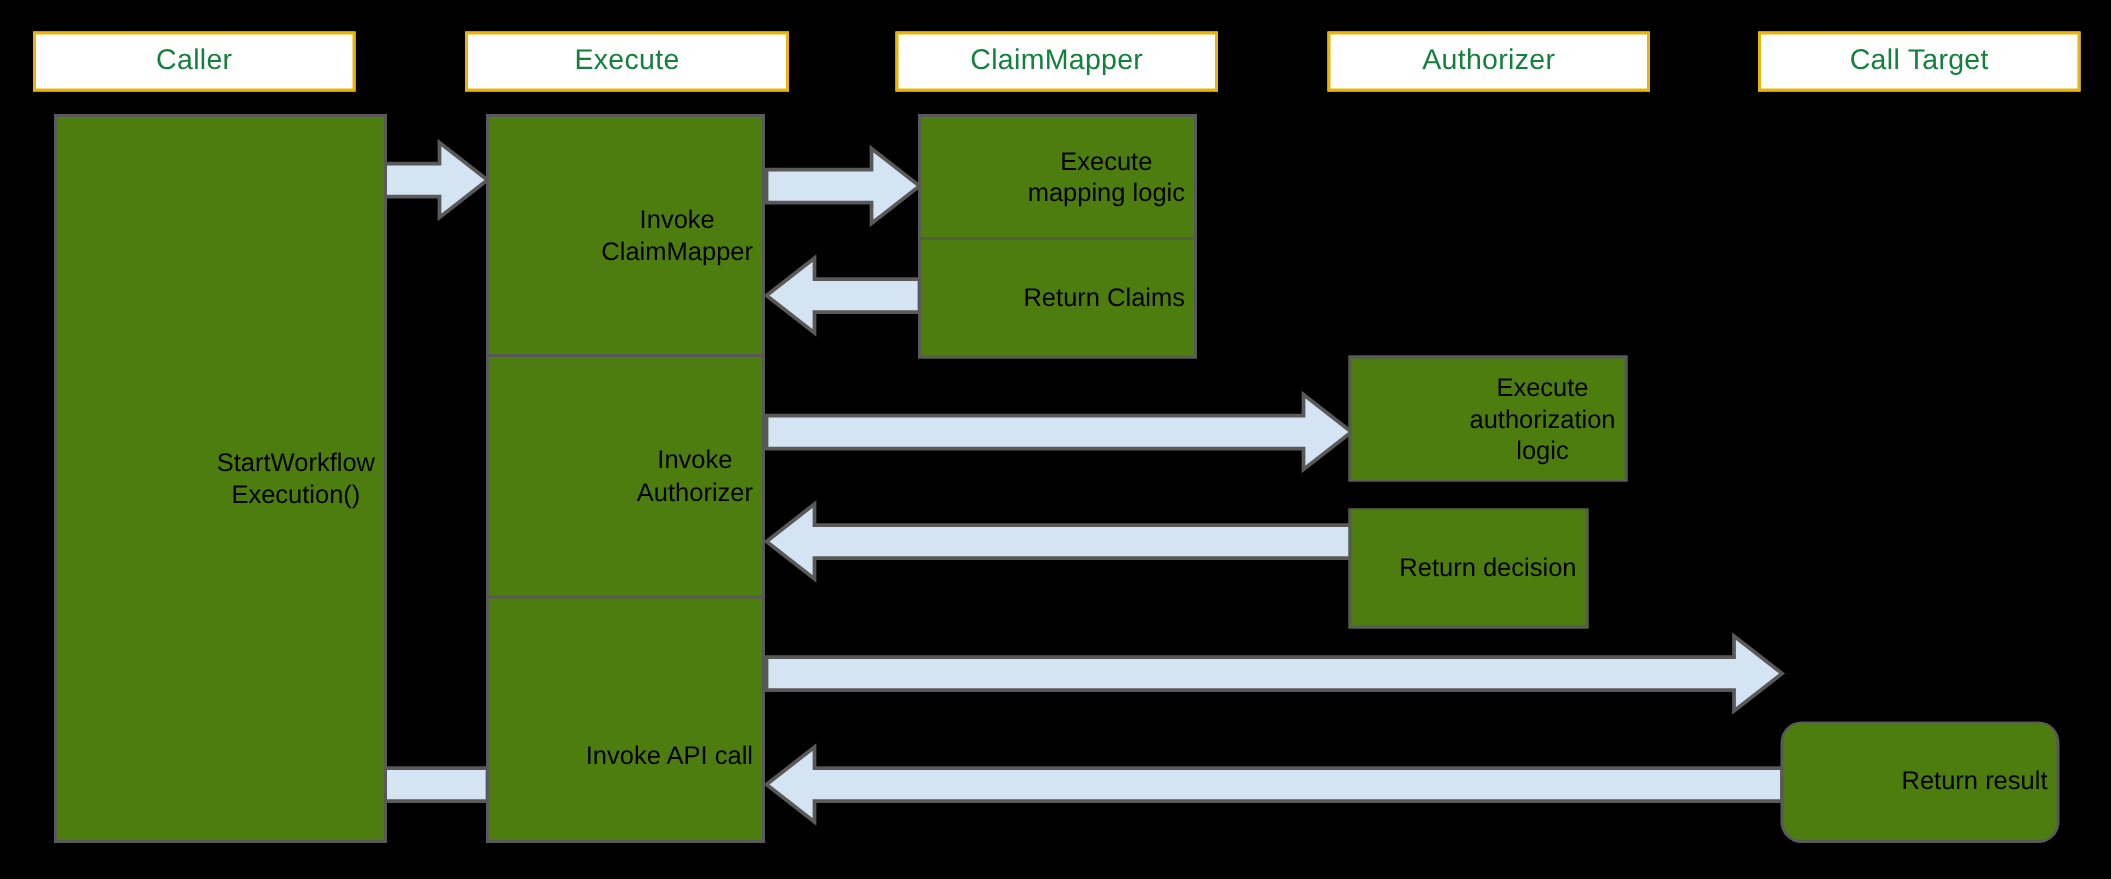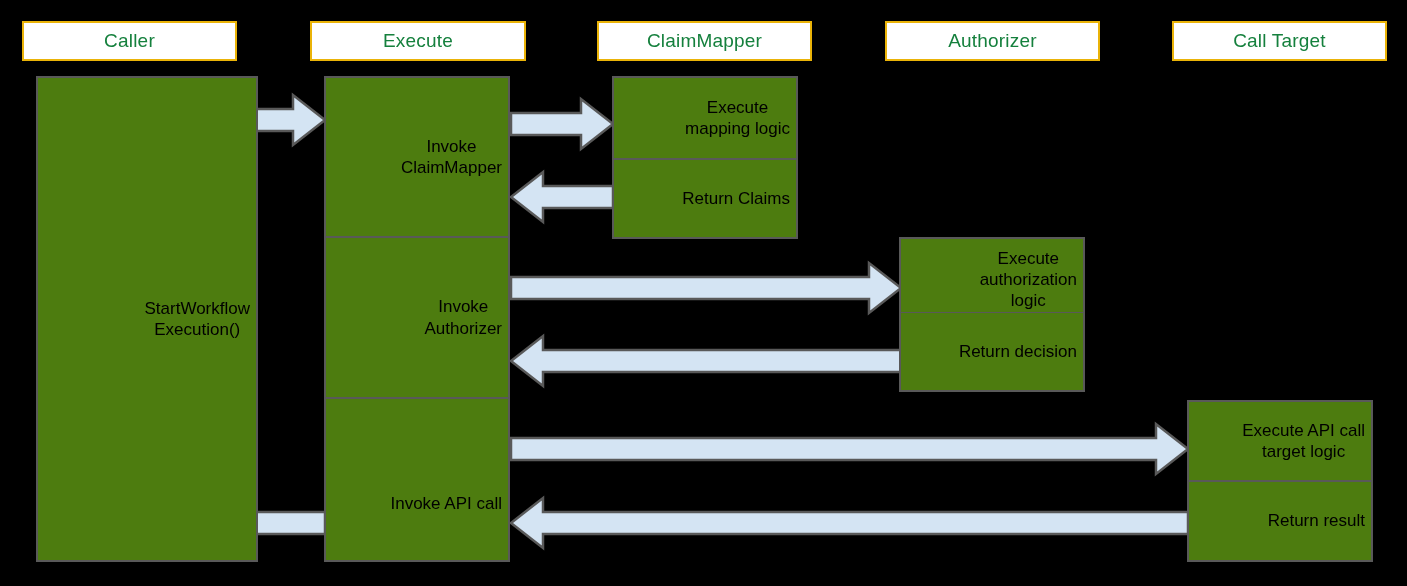--- a/index.html
+++ b/index.html
@@ -147,25 +147,21 @@
   </div>
   <div class="act seg-bot" style="left:612px; top:159px; width:186px; height:80px;">
     <span style="white-space:pre-line;">Return Claims</span>
   </div>
 
   <div class="act seg-top" style="left:899px; top:237px; width:186px; height:84px;">
     <span style="white-space:pre-line;">Execute
 authorization
 logic</span>
   </div>
-  <div class="act seg-bot" style="left:899px; top:312px; width:186px; height:80px;">
+  <div class="act seg-bot" style="left:899px; top:339px; width:160px; height:80px;">
     <span style="white-space:pre-line;">Return decision</span>
   </div>
 
-  <div class="act seg-top" style="left:1187px; top:400px; width:186px; height:81px;">
-    <span style="white-space:pre-line;">Execute API call
-target logic</span>
-  </div>
-  <div class="act seg-bot" style="left:1187px; top:481px; width:186px; height:81px;">
+  <div class="act seg-bot" style="left:1187px; top:481px; width:186px; height:81px;border-radius:14px;">
     <span style="white-space:pre-line;">Return result</span>
   </div>
 
 </div>
 
 </body></html>

